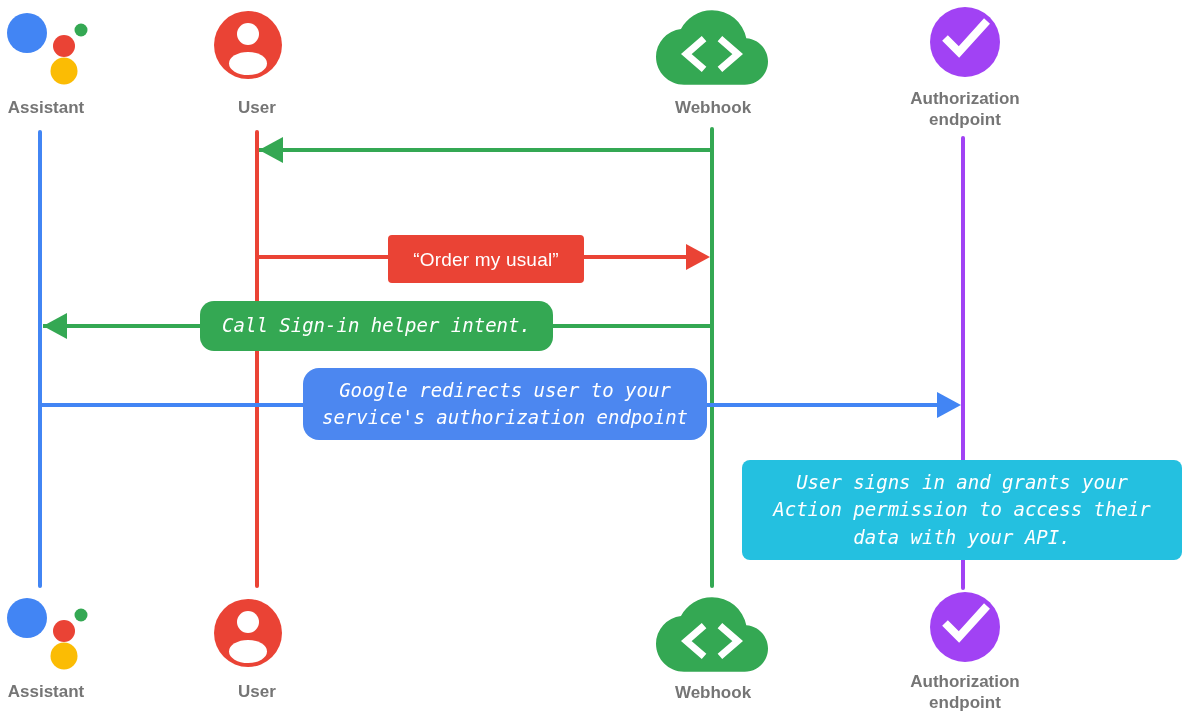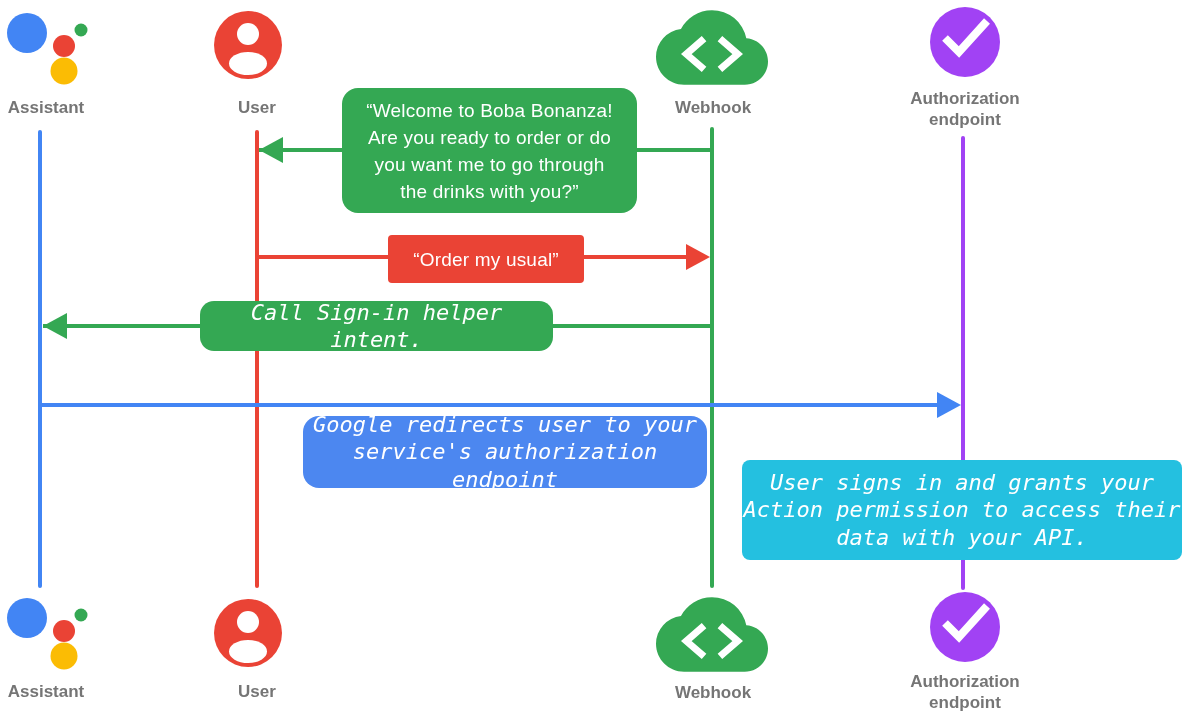--- a/index.html
+++ b/index.html
@@ -16,21 +16,21 @@
   .msg-line { position:absolute; height:4px; }
   .head { position:absolute; width:0; height:0; border-top:13px solid transparent; border-bottom:13px solid transparent; }
   .head.left  { border-right-width:24px; border-right-style:solid; }
   .head.right { border-left-width:24px;  border-left-style:solid; }
 
   .bubble {
     position:absolute; z-index:3; display:flex; align-items:center; justify-content:center;
     color:#ffffff; text-align:center; white-space:pre-line;
   }
   .bubble.sans { font-size:19px; line-height:27px; letter-spacing:0.2px; }
-  .bubble.mono { font-family:"DejaVu Sans Mono","Liberation Mono",monospace; font-style:italic; font-size:22px; line-height:27.5px; }
+  .bubble.mono { font-family:"DejaVu Sans Mono","Liberation Mono",monospace; font-style:italic; font-size:19px; line-height:27.5px; }
   .bg-green { background:#34A853; }
   .bg-red   { background:#EA4335; }
   .bg-blue  { background:#4C87F0; }
   .bg-cyan  { background:#24C0E0; }
 
   .actor-label {
     position:absolute; width:220px; text-align:center; color:#757575;
     font-weight:700; font-size:17px; line-height:21px; white-space:pre-line;
   }
   .icon { position:absolute; }
@@ -40,36 +40,32 @@
 
 <div class="stage">
 
   <div class="lifeline ll-assistant" style="left:38px;  top:130px; height:458px;"></div>
   <div class="lifeline ll-user" style="left:255px; top:130px; height:458px;"></div>
   <div class="lifeline ll-webhook" style="left:710px; top:127px; height:461px;"></div>
   <div class="lifeline ll-auth" style="left:961px; top:136px; height:454px;"></div>
 
   <div class="msg-line" style="left:259px; top:148px; width:453px; background:#34A853;"></div>
   <div class="head left" style="left:259px; top:137px; border-right-color:#34A853;"></div>
-  <div class="bubble sans bg-green" style="left:342px; top:88px; width:295px; height:125px; border-radius:16px;">“Welcome to Boba Bonanza!
-Are you ready to order or do
-you want me to go through
-the drinks with you?”</div>
 
   <div class="msg-line" style="left:257px; top:255px; width:441px; background:#EA4335;"></div>
   <div class="head right" style="left:686px; top:244px; border-left-color:#EA4335;"></div>
   <div class="bubble sans bg-red" style="left:388px; top:235px; width:196px; height:48px; border-radius:4px;">“Order my usual”</div>
 
   <div class="msg-line" style="left:43px; top:324px; width:669px; background:#34A853;"></div>
   <div class="head left" style="left:43px; top:313px; border-right-color:#34A853;"></div>
   <div class="bubble mono bg-green" style="left:200px; top:301px; width:353px; height:50px; border-radius:14px;">Call Sign-in helper intent.</div>
 
   <div class="msg-line" style="left:38px; top:403px; width:912px; background:#4285F4;"></div>
   <div class="head right" style="left:937px; top:392px; border-left-color:#4285F4;"></div>
-  <div class="bubble mono bg-blue" style="left:303px; top:368px; width:404px; height:72px; border-radius:16px;margin-top:48px;">Google redirects user to your
+  <div class="bubble mono bg-blue" style="left:303px; top:368px; width:404px; height:72px; border-radius:16px;">Google redirects user to your
 service's authorization endpoint</div>
 
   <div class="bubble mono bg-cyan" style="left:742px; top:460px; width:440px; height:100px; border-radius:8px;">User signs in and grants your
 Action permission to access their
 data with your API.</div>
 
   <div class="icon" style="left:3px; top:8px;">
     <svg width="88" height="80" viewBox="0 0 88 80">
       <circle cx="24" cy="25" r="20" fill="#4285F4"></circle>
       <circle cx="78" cy="22" r="6.5" fill="#34A853"></circle>

